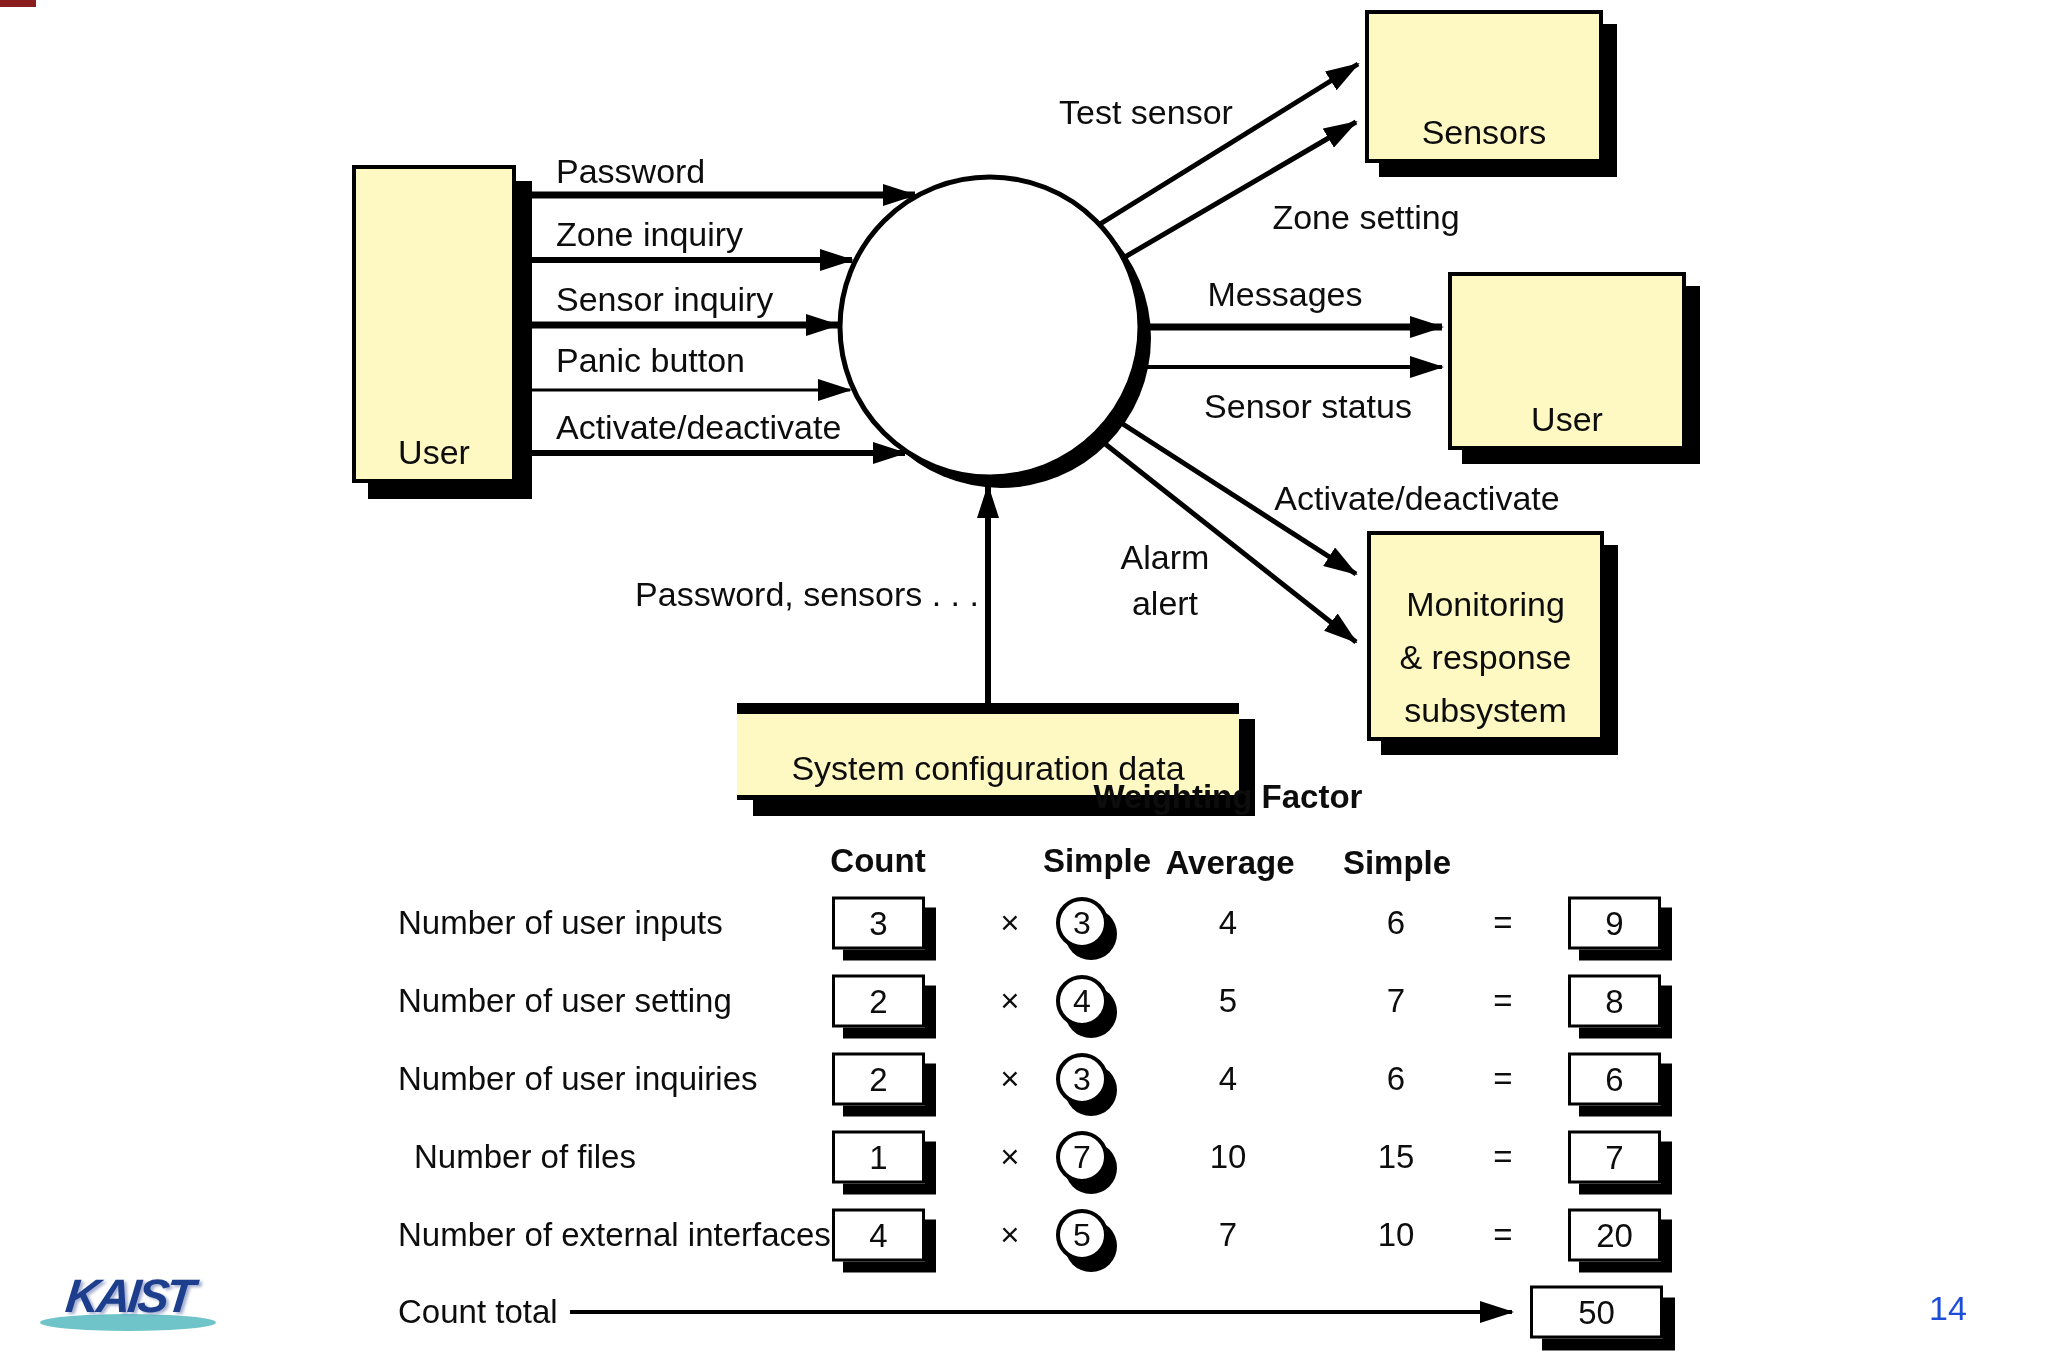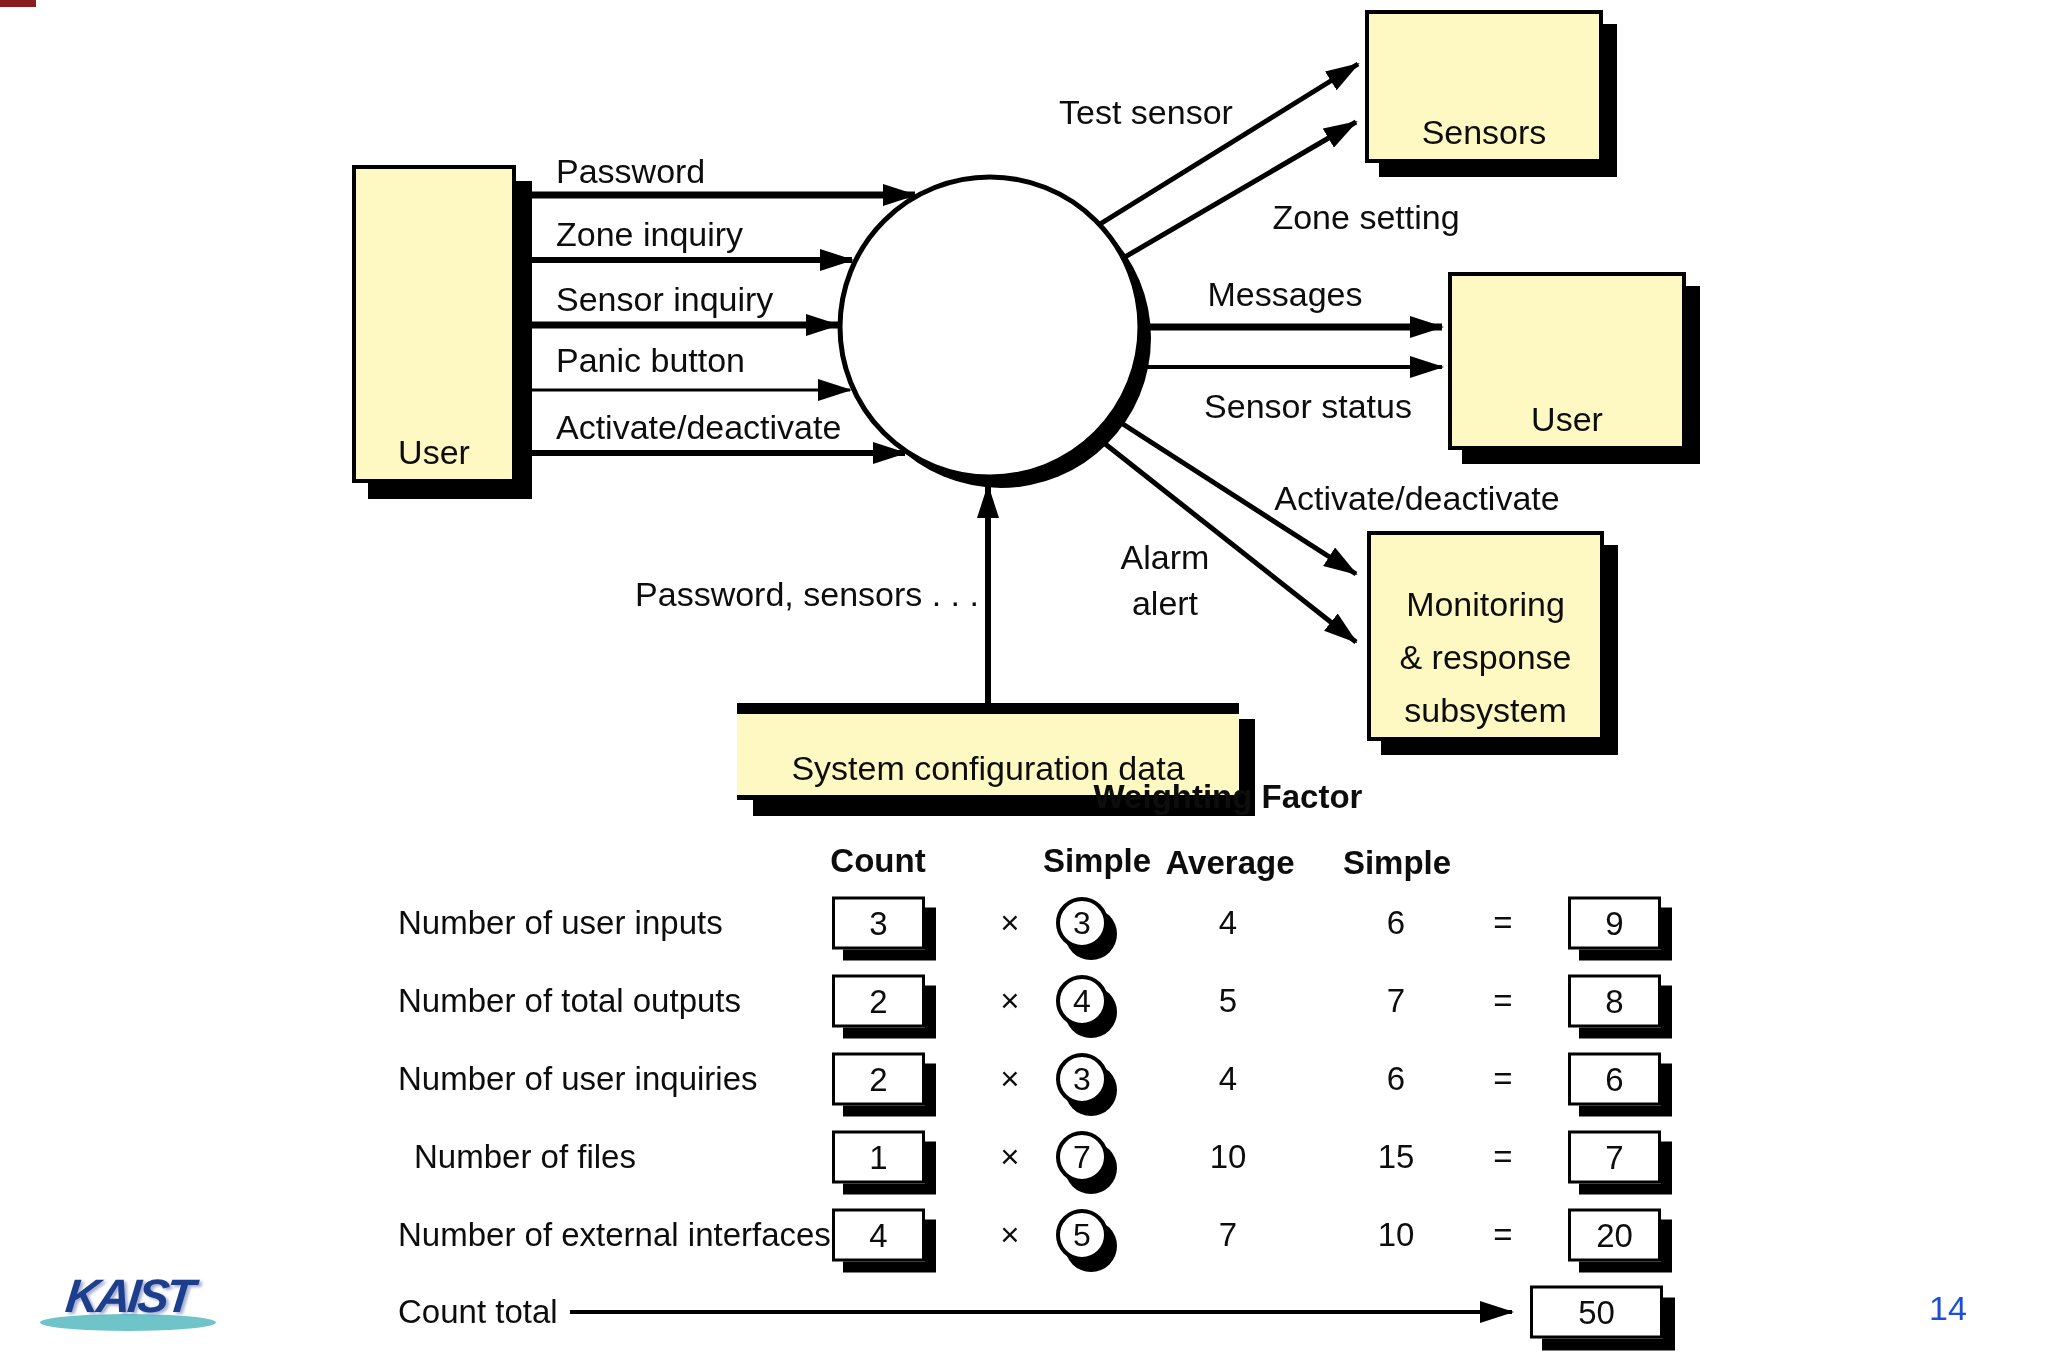--- a/index.html
+++ b/index.html
@@ -139,21 +139,21 @@
   <div class="wcirc" style="left:1082px;top:923px;">
       <span>3</span>
     </div>
   <div class="num" style="left:1228px;top:923px;">4</div>
   <div class="num" style="left:1396px;top:923px;">6</div>
   <div class="num" style="left:1503px;top:923px;">=</div>
   <div class="cbox" style="left:1568px;top:923px;">
       <span>9</span>
     </div>
 
-  <div class="tlbl" style="left:398px;top:1001px;">Number of total outputs</div>
+  <div class="tlbl" style="left:398px;top:1001px;">Number of user setting</div>
   <div class="cbox" style="left:832px;top:1001px;">
       <span>2</span>
     </div>
   <div class="num" style="left:1010px;top:1001px;">×</div>
   <div class="wcirc" style="left:1082px;top:1001px;">
       <span>4</span>
     </div>
   <div class="num" style="left:1228px;top:1001px;">5</div>
   <div class="num" style="left:1396px;top:1001px;">7</div>
   <div class="num" style="left:1503px;top:1001px;">=</div>

